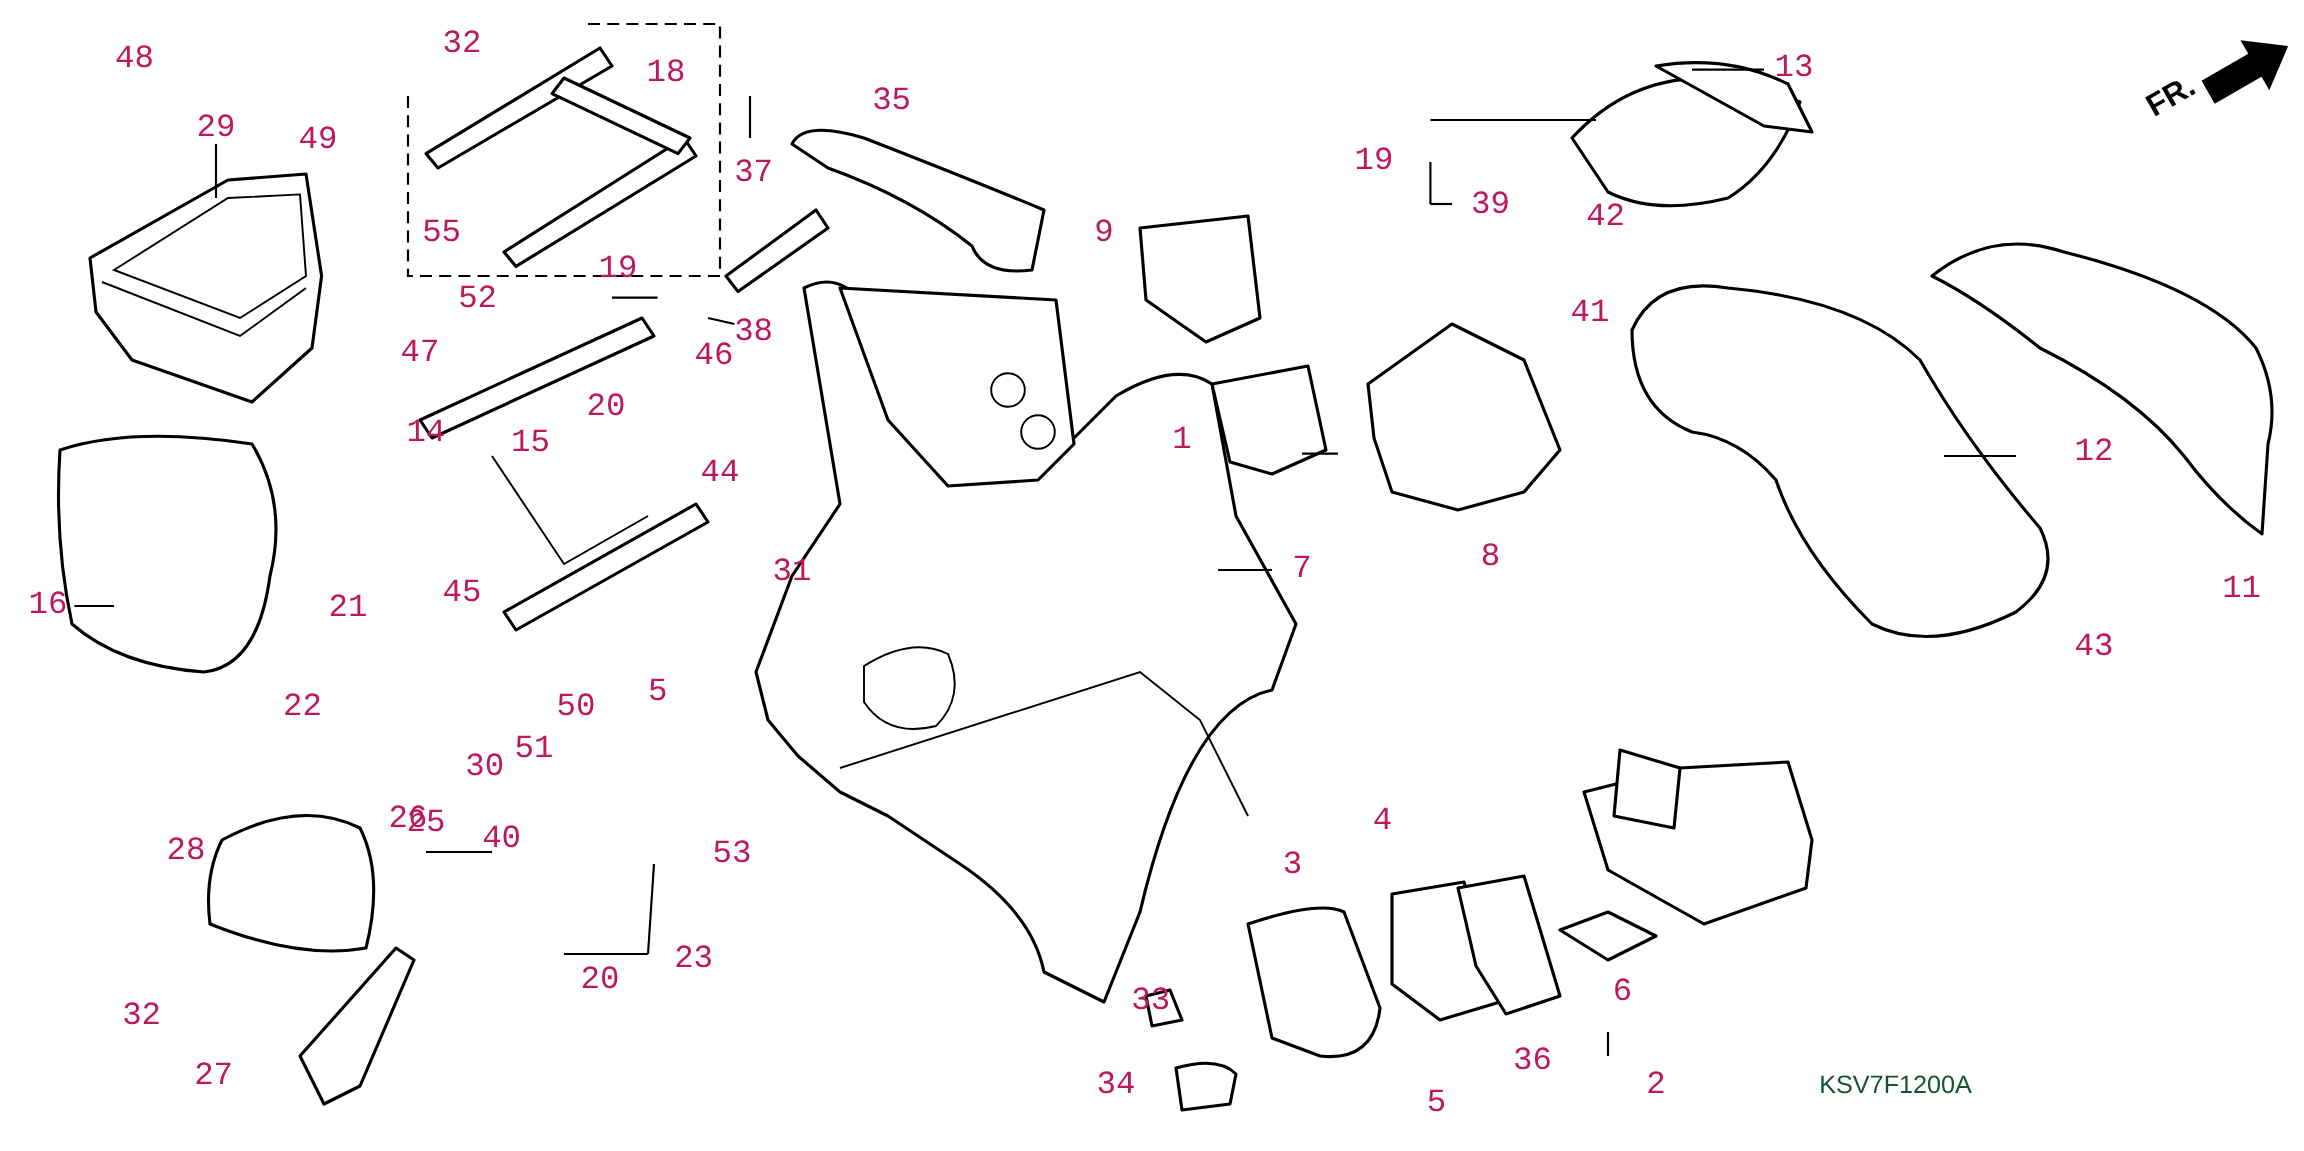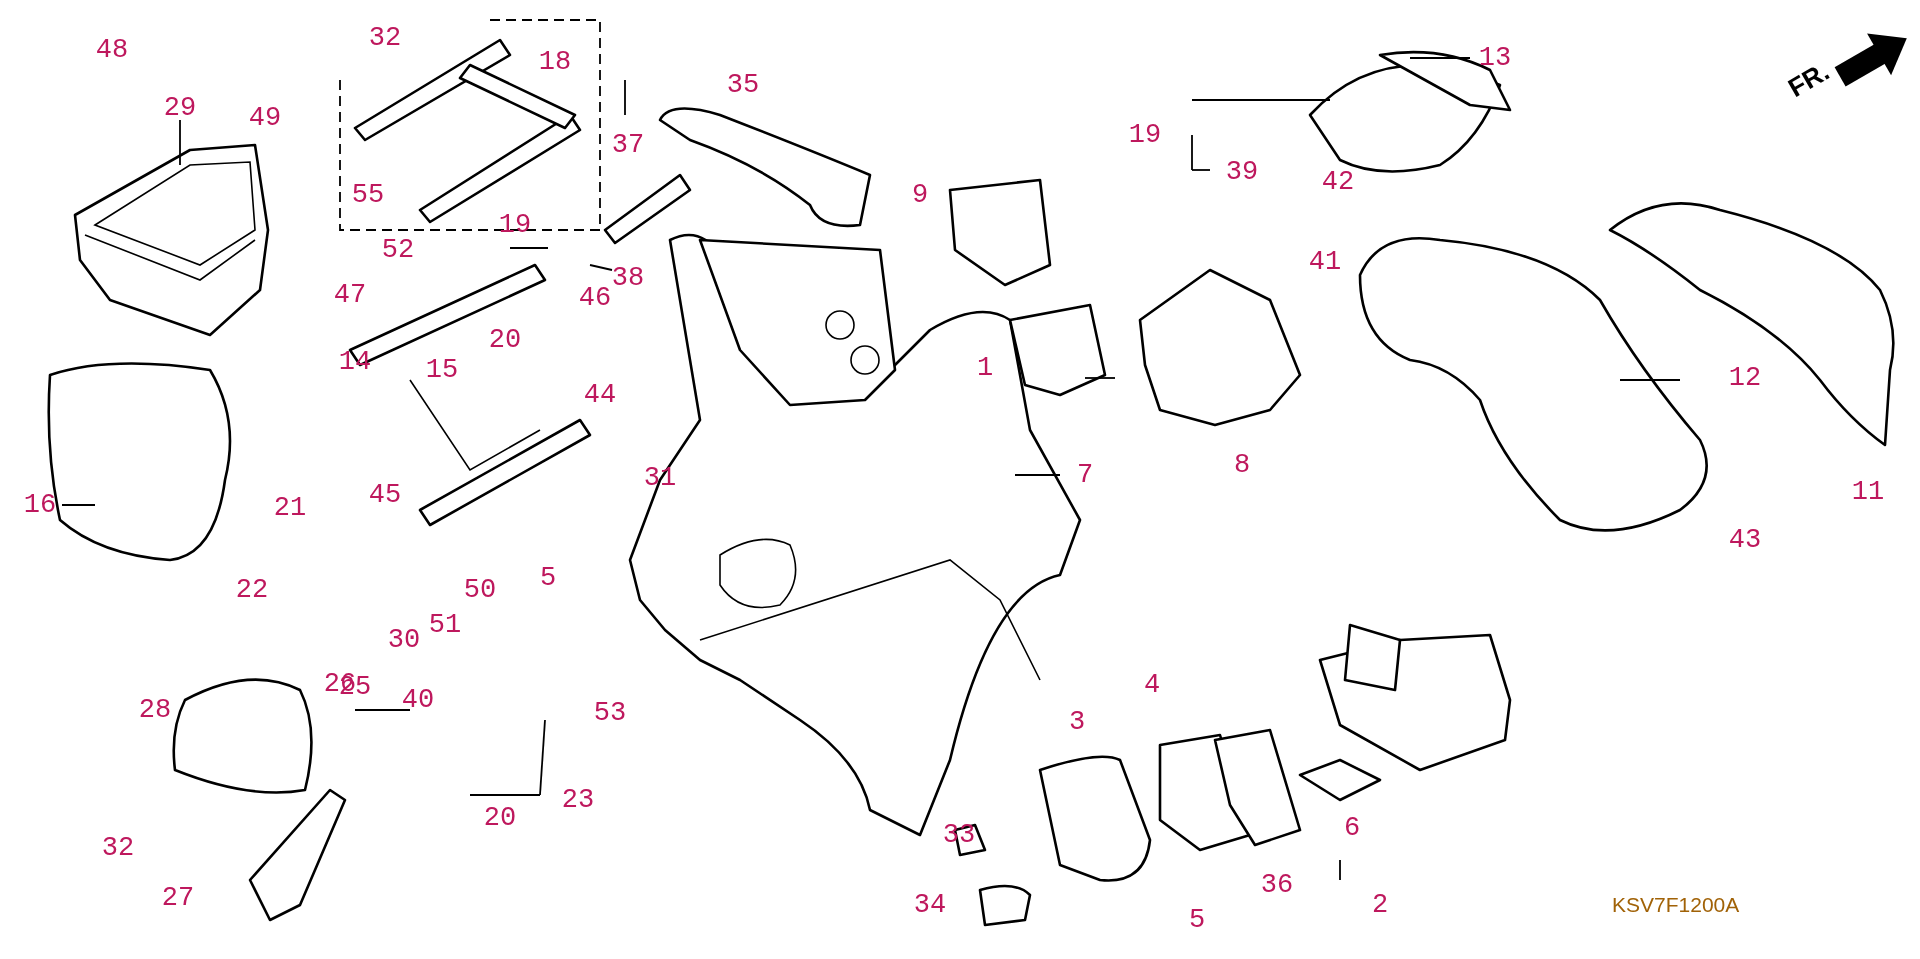--- a/index.html
+++ b/index.html
@@ -1,19 +1,19 @@
 <!DOCTYPE html>
 <html><head>
 <meta charset="utf-8">
 <style>
   html, body { margin: 0; padding: 0; background: #ffffff; }
   body { width: 1920px; height: 959px; overflow: hidden; position: relative; font-family: "Liberation Sans", sans-serif; }
   #diagram { position: absolute; left: 0; top: 0; width: 1920px; height: 959px; }
   .lbl { position: absolute; font-family: Liberation Mono, monospace; font-size: 27px; color: #be185d; line-height: 1; white-space: nowrap; transform: translate(-50%, -50%); cursor: pointer; }
-  .code { position: absolute; left: 1612px; top: 893px; font-family: "Liberation Sans", sans-serif; font-size: 21px; color: #a16207; }
+  .code { position: absolute; left: 1516px; top: 893px; font-family: "Liberation Sans", sans-serif; font-size: 21px; color: #14532d; }
   .fr { position: absolute; left: 1783px; top: 25px; width: 135px; height: 90px; }
   svg .part { fill: #ffffff; stroke: #000; stroke-width: 2.6; stroke-linejoin: round; }
   svg .thin { fill: none; stroke: #000; stroke-width: 1.6; }
   svg .lead { fill: none; stroke: #000; stroke-width: 1.8; }
   svg .dash { fill: none; stroke: #000; stroke-width: 1.8; stroke-dasharray: 10 6; }
 </style>
 </head>
 <body>
 
 <svg id="diagram" viewBox="0 0 1920 959" xmlns="http://www.w3.org/2000/svg">

